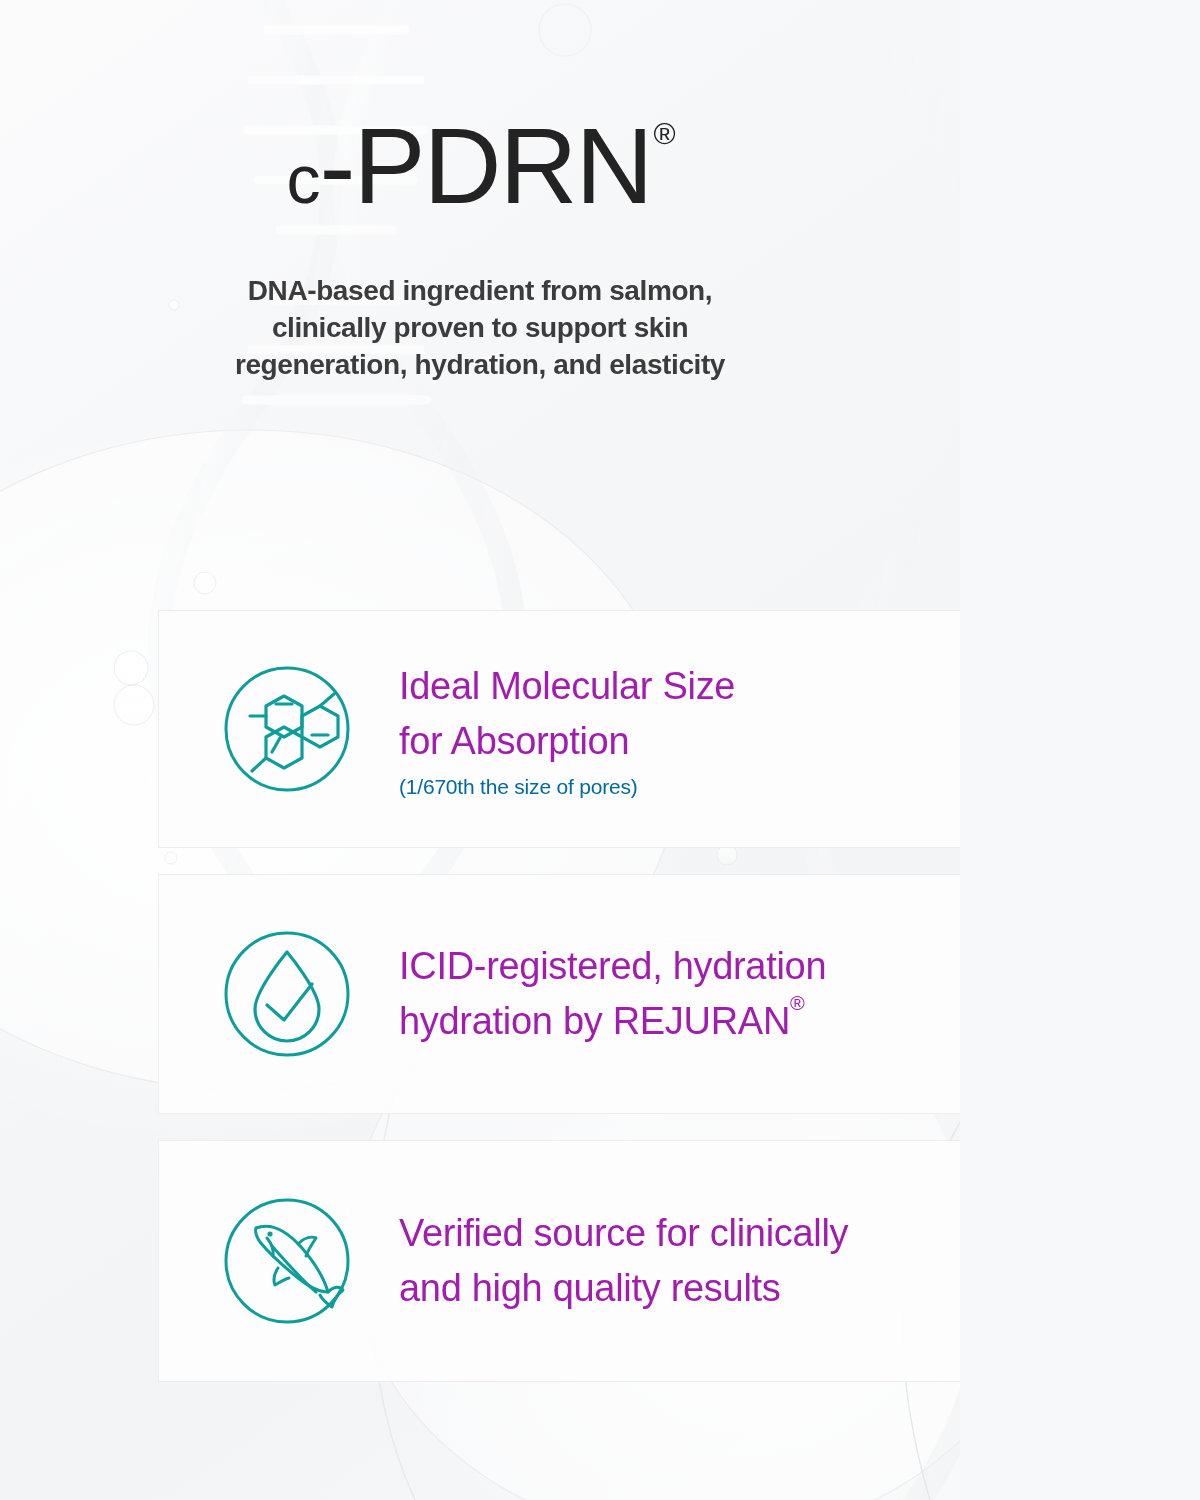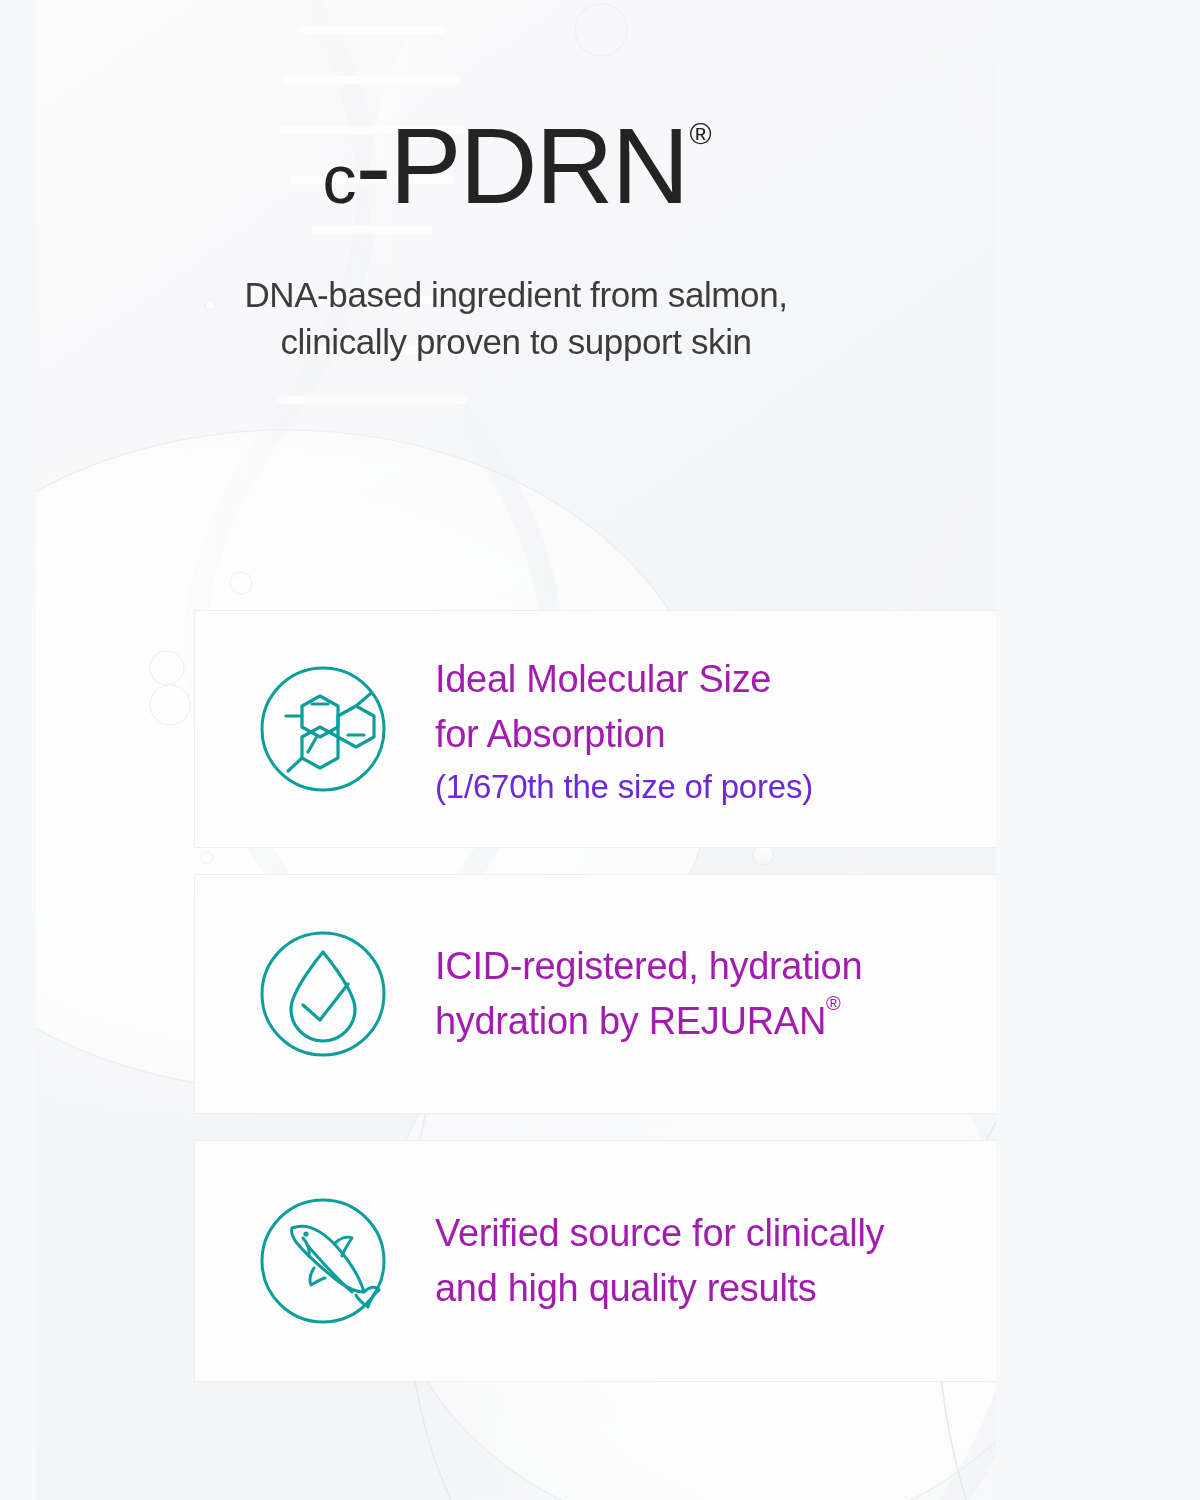--- a/index.html
+++ b/index.html
@@ -16,21 +16,20 @@
 
   #page {
     position: relative;
     width: 960px;
     height: 1500px;
     background:
       radial-gradient(ellipse 700px 520px at 22% 52%, rgba(255,255,255,0.95) 0%, rgba(255,255,255,0.0) 72%),
       radial-gradient(ellipse 520px 420px at 78% 88%, rgba(255,255,255,0.85) 0%, rgba(255,255,255,0.0) 70%),
       linear-gradient(145deg, #fbfbfc 0%, #f5f6f8 40%, #f3f4f6 70%, #f7f8f9 100%);
     overflow: hidden;
-    margin-left: 36px;
   }
 
   
   .bg-art {
     position: absolute;
     inset: 0;
     pointer-events: none;
   }
 
   
@@ -60,24 +59,24 @@
     vertical-align: super;
     position: relative;
     top: -22px;
     left: 2px;
     letter-spacing: 0;
   }
 
   .subtitle {
     margin: 0;
     padding-top: 52px;
-    font-size: 35px;
+    font-size: 28px;
     line-height: 1.33;
     color: #3c3c3c;
-    font-weight: 400;
+    font-weight: 700;
     letter-spacing: -0.4px;
   }
   .subtitle .line { display: block; white-space: nowrap; }
 
   
   .cards {
     position: absolute;
     left: 158px;
     top: 610px;
     width: 884px;
@@ -120,22 +119,22 @@
   }
   .card-title .line { display: block; white-space: nowrap; }
   .card-title .reg-sm {
     font-size: 20px;
     vertical-align: super;
     position: relative;
     top: -10px;
   }
   .card-note {
     margin-top: 6px;
-    font-size: 33px;
-    color: #6d28d9;
+    font-size: 21px;
+    color: #0369a1;
     letter-spacing: -0.2px;
     white-space: nowrap;
   }
 </style>
 </head>
 <body>
 
 <div id="page">
 
   <svg class="bg-art" width="1200" height="1500" viewBox="0 0 1200 1500" aria-hidden="true">
@@ -200,20 +199,21 @@
       <circle cx="300" cy="1215" r="4" fill="#ffffff" stroke="#eeeff1" stroke-width="1"></circle>
     </g>
   </svg>
 
   <div class="header">
     <h1 class="brand-title"><span class="lead">c</span><span>-PDRN</span><span class="reg">®</span></h1>
 
     <p class="subtitle">
       <span class="line">DNA-based ingredient from salmon,</span>
       <span class="line">clinically proven to support skin</span>
+      <span class="line">regeneration, hydration, and elasticity</span>
     </p>
   </div>
 
   <div class="cards">
 
     <div class="card c1">
       <div class="icon-wrap">
         <svg width="150" height="150" viewBox="0 0 150 150" fill="none" stroke="#0d9d9b" stroke-width="3.2" stroke-linecap="round" stroke-linejoin="round">
           <circle cx="75" cy="75" r="61" stroke-width="3"></circle>
 

